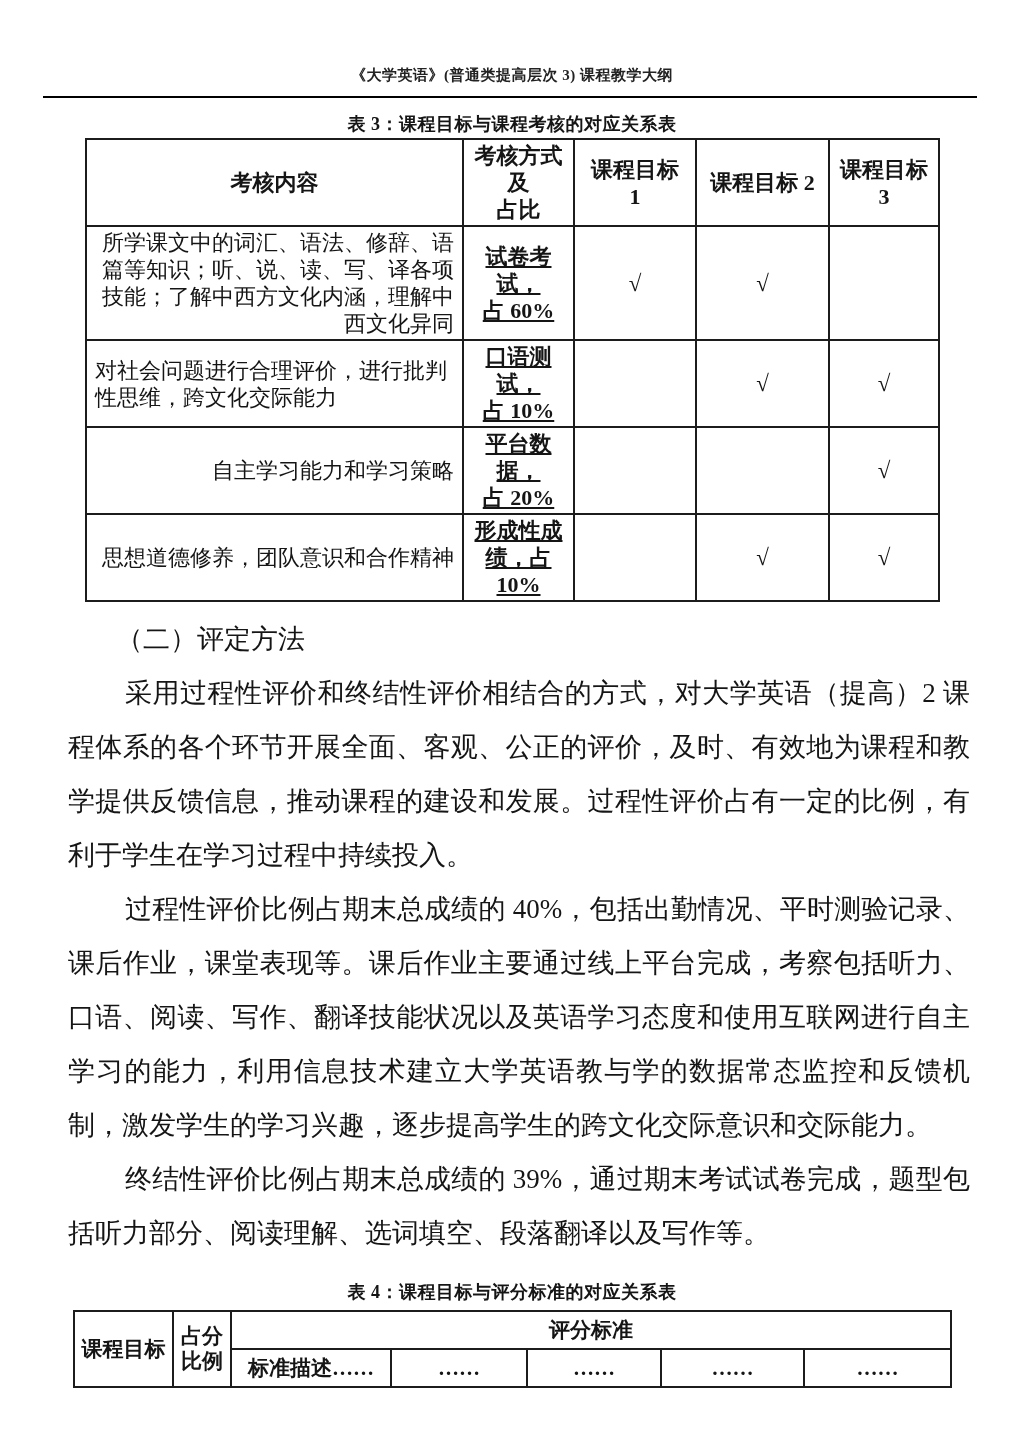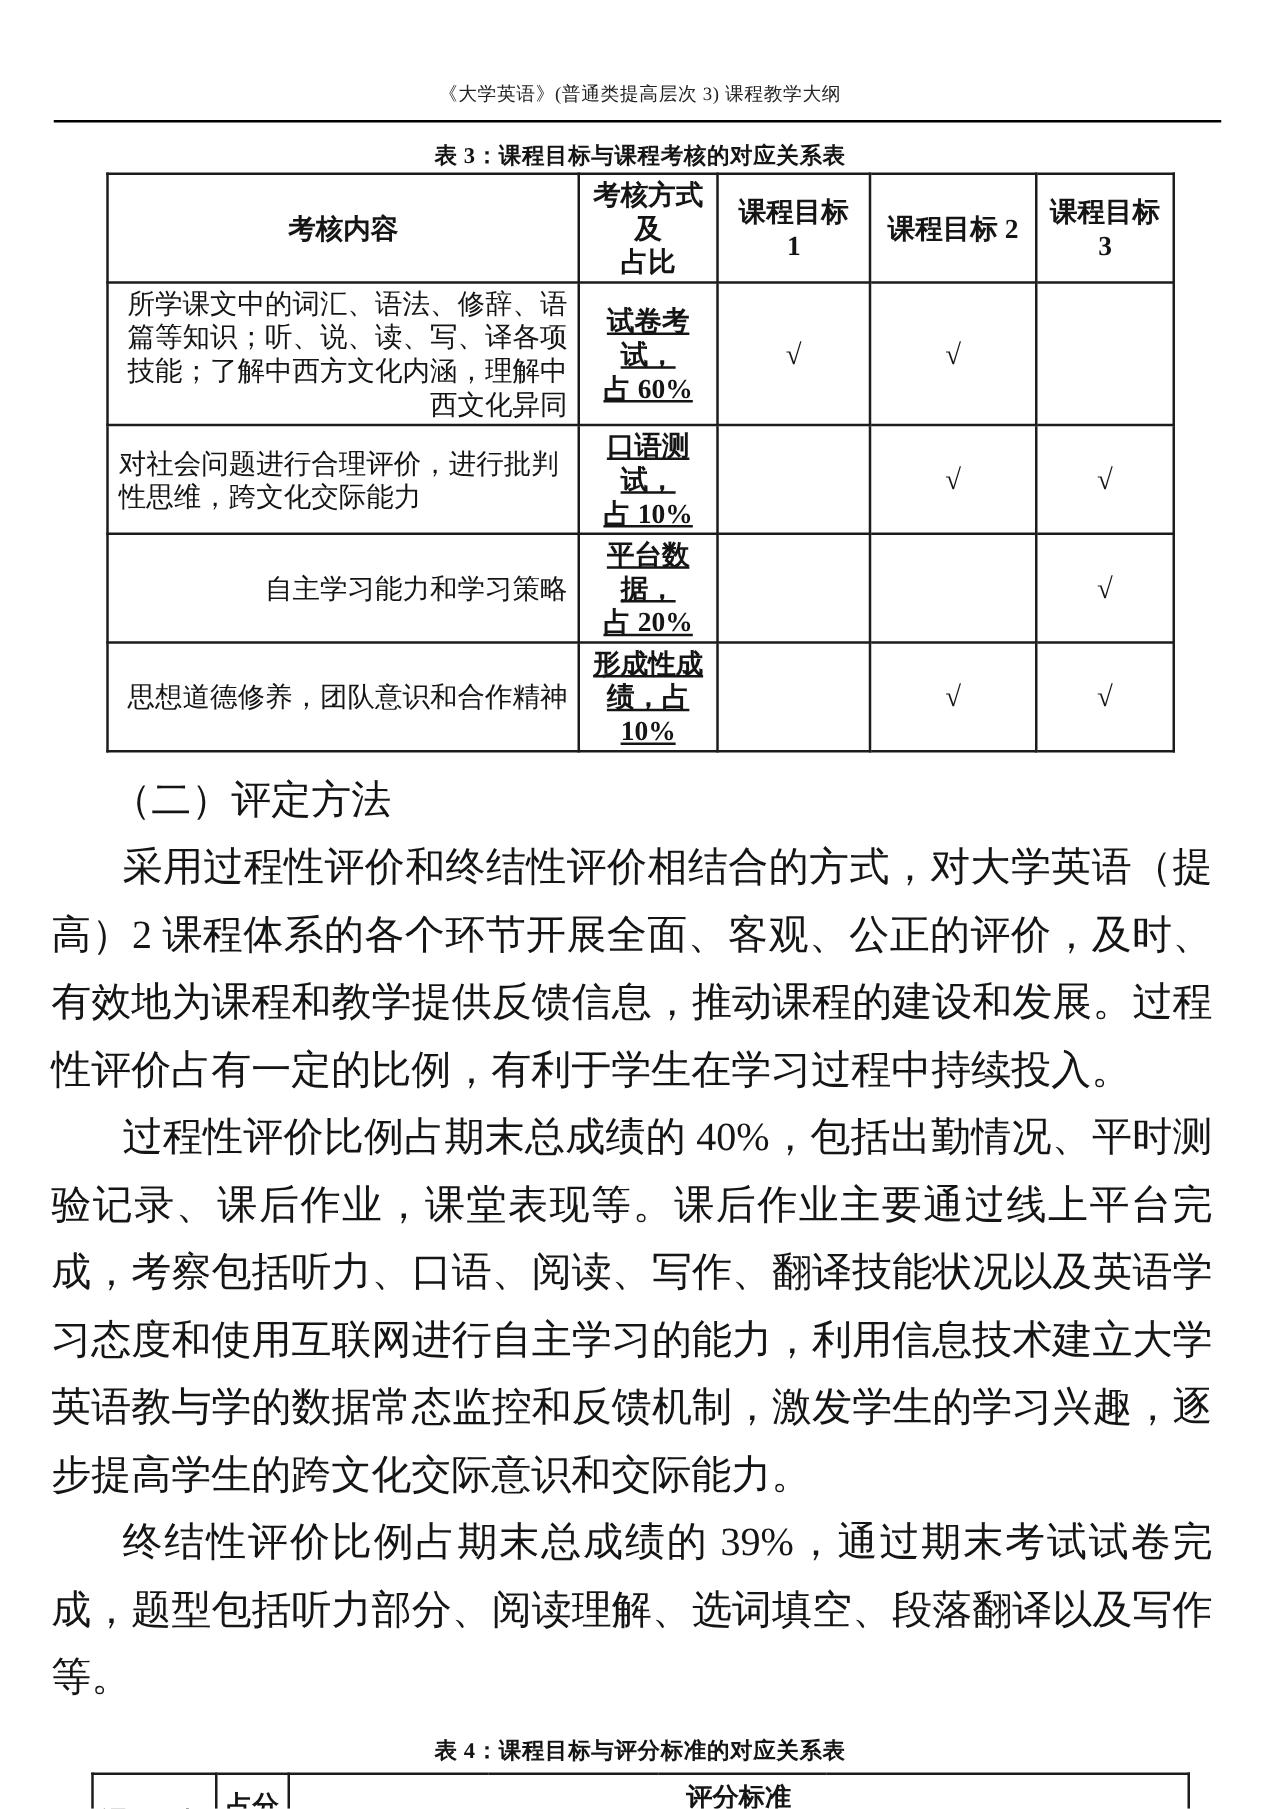--- a/index.html
+++ b/index.html
@@ -13,20 +13,21 @@
     overflow: hidden;
     box-sizing: border-box;
   }
   
   .doc-header {
     padding-top: 66px;
     text-align: center;
     font-size: 15px;
     letter-spacing: 0.5px;
     color: #222;
+    font-weight: bold;
   }
   .header-rule {
     height: 0;
     border-top: 2px solid #000;
     margin: 11px 47px 0 43px;
   }
   
   .table-title {
     margin: 14px 0 0 0;
     text-align: center;
@@ -59,22 +60,22 @@
   .method-cell {
     font-weight: bold;
     text-align: center;
     white-space: pre-line;
     text-decoration: underline;
   }
   .goal-cell { text-align: center; font-size: 23px; }
   .prewrap { white-space: pre-line; }
   
   .body-block {
-    margin: 0 54px 0 41px;
-    font-size: 32px;
+    margin: 0 54px 0 68px;
+    font-size: 27px;
     line-height: 54px;
   }
   .section-heading {
     margin-top: 10px;
     text-indent: 48px;
   }
   .para {
     text-align: justify;
     text-indent: 57px;
   }

